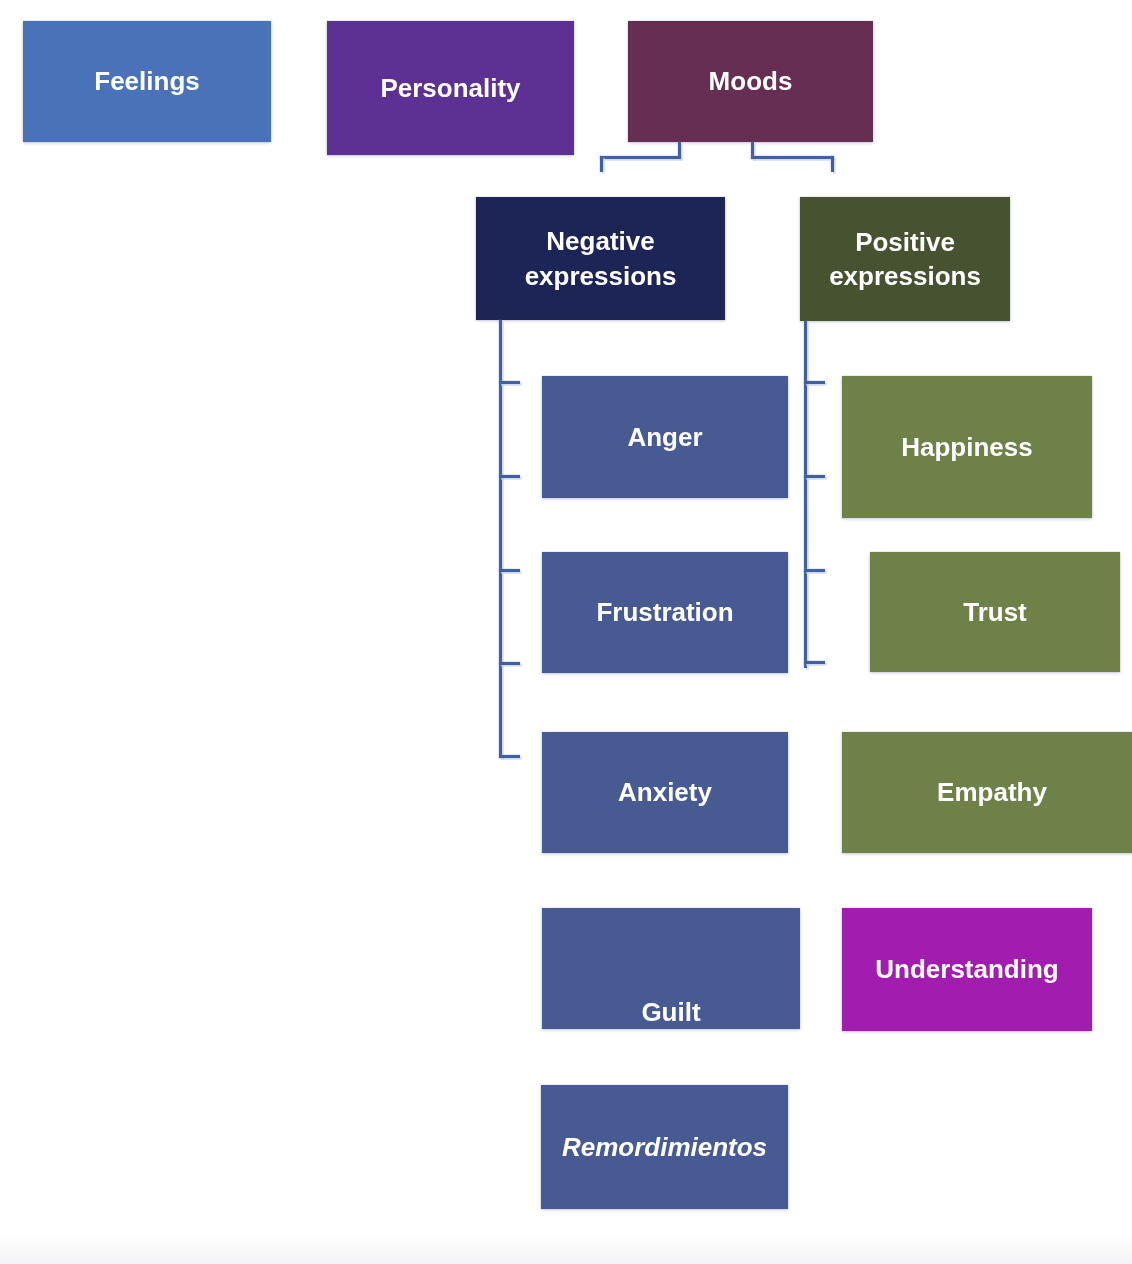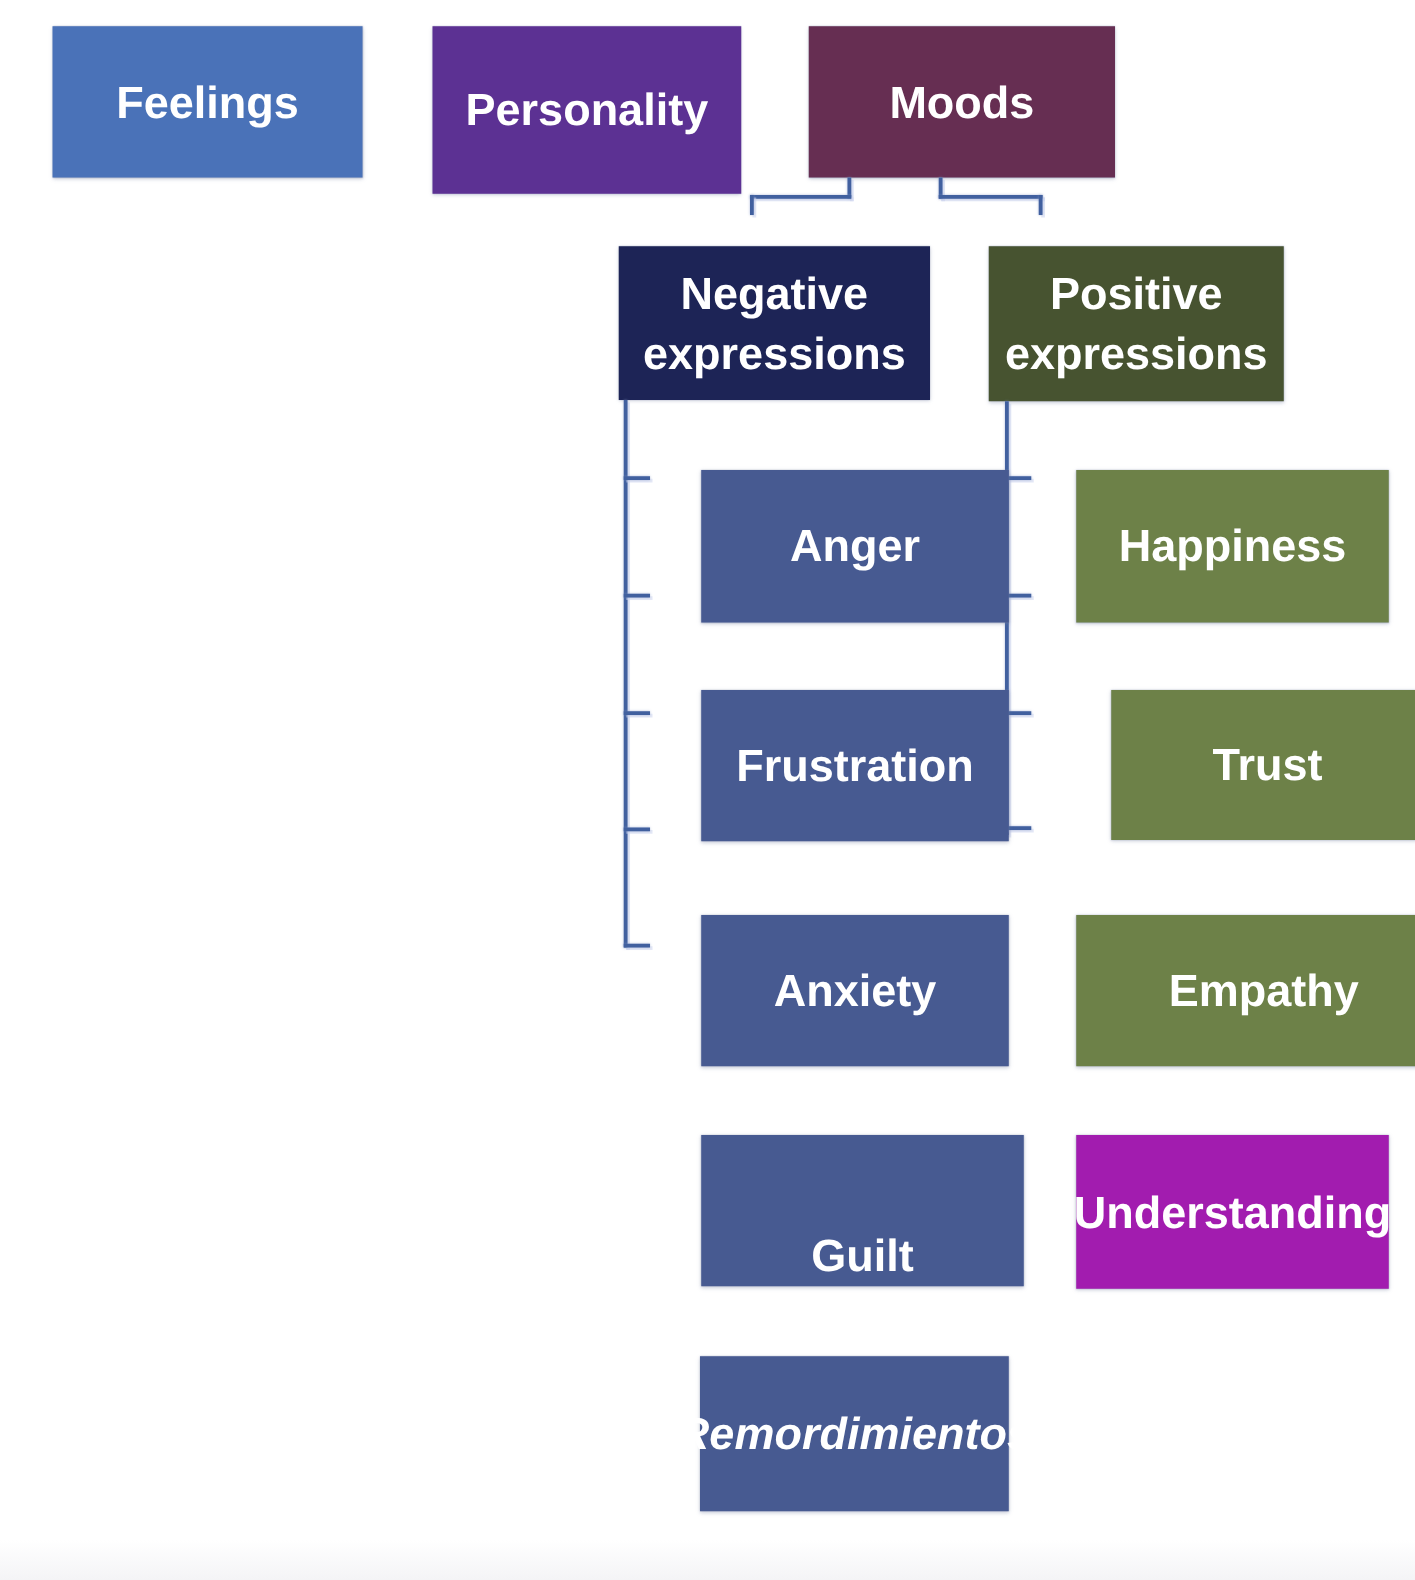--- a/index.html
+++ b/index.html
@@ -16,50 +16,49 @@
     overflow: hidden;
   }
   .node {
     position: absolute;
     display: flex;
     align-items: center;
     justify-content: center;
     text-align: center;
     color: #ffffff;
     font-weight: bold;
-    font-size: 36px;
+    font-size: 26px;
     line-height: 1.32;
     padding: 0 8px;
     box-sizing: border-box;
     box-shadow: 0 1px 3px rgba(120,130,165,0.40), 0 0 1px rgba(120,130,165,0.45);
-    margin-left: 19px;
   }
   .line {
     position: absolute;
     box-shadow: 0 0 2px rgba(130,150,200,0.70), 2px 2px 0 rgba(205,213,238,0.55);
   }
 
   
   #box-feelings      { left: 23px;  top: 21px;  width: 248px; height: 121px; }
   #box-personality   { left: 327px; top: 21px;  width: 247px; height: 134px; }
   #box-moods         { left: 628px; top: 21px;  width: 245px; height: 121px; }
 
   
   #box-negative      { left: 476px; top: 197px; width: 249px; height: 123px; }
-  #box-positive      { left: 772px; top: 197px; width: 236px; height: 124px; }
+  #box-positive      { left: 800px; top: 197px; width: 210px; height: 124px; }
 
   
   #box-anger         { left: 542px; top: 376px;  width: 246px; height: 122px; }
   #box-frustration   { left: 542px; top: 552px;  width: 246px; height: 121px; }
   #box-anxiety       { left: 542px; top: 732px;  width: 246px; height: 121px; }
   #box-guilt         { left: 542px; top: 908px;  width: 258px; height: 121px; align-items: flex-end; }
   #box-remordimientos{ left: 541px; top: 1085px; width: 247px; height: 124px; font-style: italic; }
 
   
-  #box-happiness     { left: 842px; top: 376px; width: 250px; height: 122px; }
+  #box-happiness     { left: 842px; top: 376px; width: 250px; height: 142px; }
   #box-trust         { left: 870px; top: 552px; width: 250px; height: 120px; }
   #box-empathy       { left: 842px; top: 732px; width: 300px; height: 121px; }
   #box-understanding { left: 842px; top: 908px; width: 250px; height: 123px; }
 
   
   #conn-neg-stub { left: 678px; top: 142px; width: 3px;  height: 17px; }
   #conn-neg-h    { left: 600px; top: 156px; width: 81px; height: 3px;  }
   #conn-neg-tail { left: 600px; top: 156px; width: 3px;  height: 16px; }
 
   

